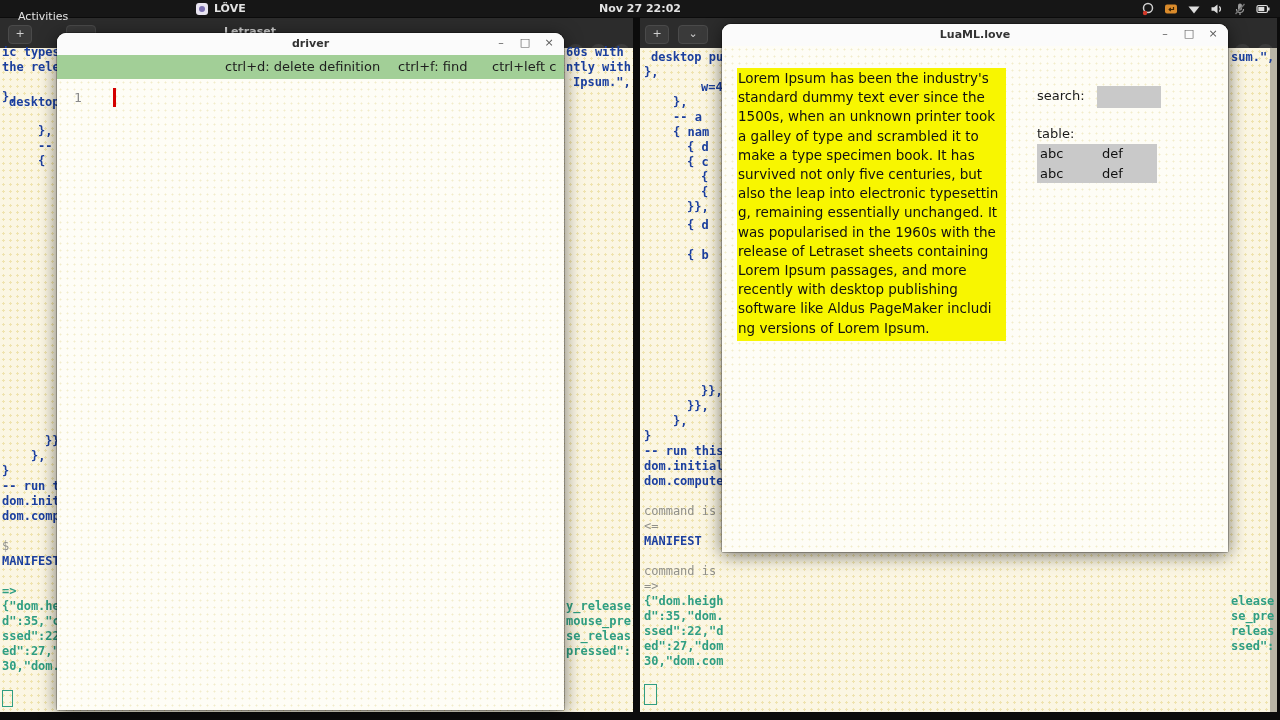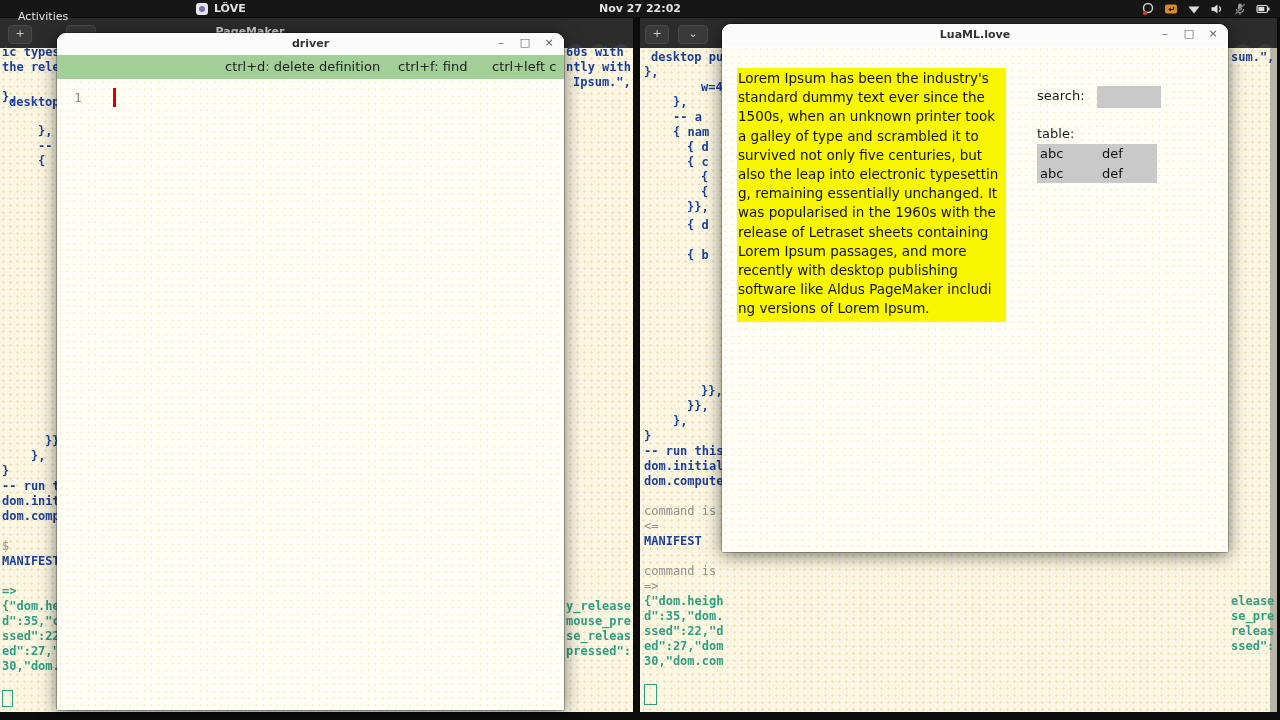--- a/index.html
+++ b/index.html
@@ -80,21 +80,21 @@
 </style>
 </head>
 <body>
 
 <div id="screen">
 
   <div id="term-left" class="terminal">
     <div class="term-header">
       <div class="newtab-btn" style="left:8px;width:22px;">+</div>
       <div class="newtab-btn" style="left:66px;width:28px;">⌄</div>
-      <div class="term-title" style="left:150px;">PageMaker</div>
+      <div class="term-title" style="left:150px;">Letraset</div>
       <div class="circ-btn" style="left:511px;top:22px;">⌕</div>
       <div class="circ-btn" style="left:535px;top:22px;">≡</div>
       <div class="circ-btn" style="left:567px;">–</div>
       <div class="circ-btn" style="left:590px;">□</div>
       <div class="circ-btn" style="left:613px;">×</div>
     </div>
     <div class="term-body"></div>
   </div>
 
   <div id="term-right" class="terminal">
@@ -205,20 +205,21 @@
         <div class="win-ctl">□</div>
         <div class="win-ctl">×</div>
       </div>
     </div>
     <div id="luaml-content">
       <div id="lorem-block">
           <div class="lorem-line">Lorem Ipsum has been the industry's</div>
           <div class="lorem-line">standard dummy text ever since the</div>
           <div class="lorem-line">1500s, when an unknown printer took</div>
           <div class="lorem-line">a galley of type and scrambled it to</div>
+          <div class="lorem-line">make a type specimen book. It has</div>
           <div class="lorem-line">survived not only five centuries, but</div>
           <div class="lorem-line">also the leap into electronic typesettin</div>
           <div class="lorem-line">g, remaining essentially unchanged. It</div>
           <div class="lorem-line">was popularised in the 1960s with the</div>
           <div class="lorem-line">release of Letraset sheets containing</div>
           <div class="lorem-line">Lorem Ipsum passages, and more</div>
           <div class="lorem-line">recently with desktop publishing</div>
           <div class="lorem-line">software like Aldus PageMaker includi</div>
           <div class="lorem-line">ng versions of Lorem Ipsum.</div>
         </div>

